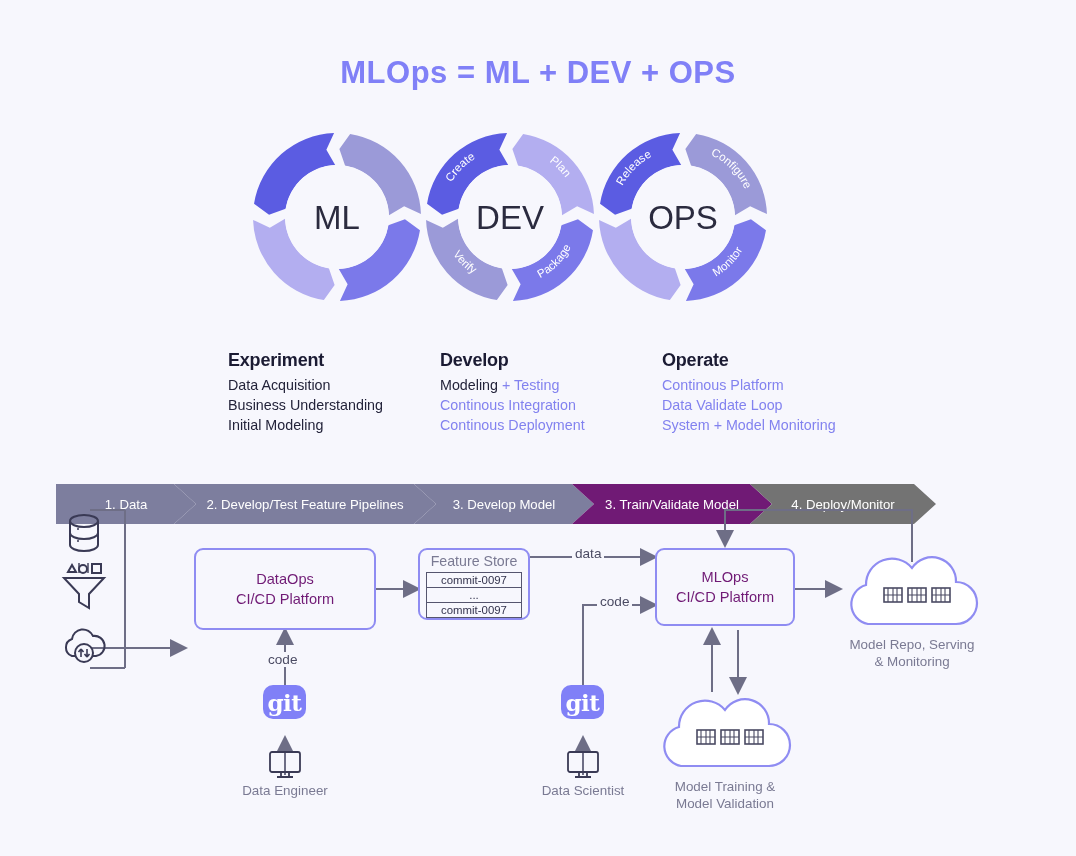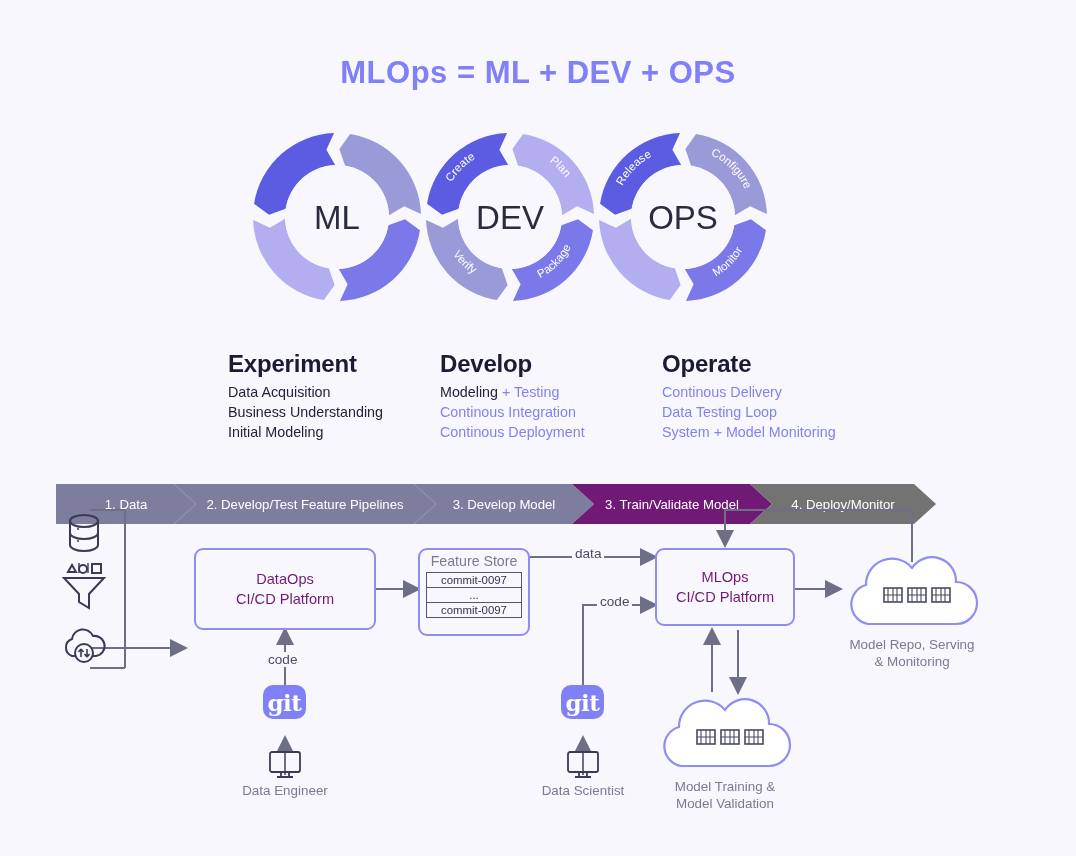--- a/index.html
+++ b/index.html
@@ -19,21 +19,21 @@
     font-size:31px; font-weight:bold; letter-spacing:.5px;
     color:#8080f7;
   }
 
   
   #rings { position:absolute; left:228px; top:108px; width:565px; height:218px; }
 
   
   .col { position:absolute; top:350px; }
   .col h3 {
-    margin:0 0 4px 0; font-size:24px; font-weight:bold; color:#1b1b33;
+    margin:0 0 4px 0; font-size:18px; font-weight:bold; color:#1b1b33;
     letter-spacing:-.2px;
   }
   .col .line { font-size:14.3px; line-height:20.2px; color:#23233a; white-space:nowrap; }
   .col .line.pur { color:#8282ef; }
   .col .line .pur { color:#8282ef; }
   #col-ml  { left:228px; }
   #col-dev { left:440px; }
   #col-ops { left:662px; }
 
   
@@ -184,22 +184,22 @@
 
   <div class="col" id="col-dev">
     <h3>Develop</h3>
     <div class="line"><span>Modeling</span><span class="pur"> + Testing</span></div>
     <div class="line pur">Continous Integration</div>
     <div class="line pur">Continous Deployment</div>
   </div>
 
   <div class="col" id="col-ops">
     <h3>Operate</h3>
-    <div class="line pur">Continous Delivery</div>
-    <div class="line pur">Data Testing Loop</div>
+    <div class="line pur">Continous Platform</div>
+    <div class="line pur">Data Validate Loop</div>
     <div class="line pur">System + Model Monitoring</div>
   </div>
 
   <div id="chevrons">
       <div class="chev" style="left: 0px; width: 140px; background: rgb(125, 126, 158); clip-path: polygon(0px 0px, calc(100% - 22px) 0px, 100% 50%, calc(100% - 22px) 100%, 0px 100%);">
         <span>1. Data</span>
       </div>
       <div class="chev" style="left: 118px; width: 262px; background: rgb(125, 126, 158); clip-path: polygon(0px 0px, calc(100% - 22px) 0px, 100% 50%, calc(100% - 22px) 100%, 0px 100%, 22px 50%);">
         <span>2. Develop/Test Feature Pipelines</span>
       </div>
@@ -290,21 +290,21 @@
         </svg>
     </div>
 
     
     <div class="box" style="left:194px;top:48px;width:182px;height:82px;">
       <span>DataOps</span>
       <span>CI/CD Platform</span>
     </div>
 
     
-    <div class="fsbox" style="left:418px;top:48px;width:112px;height:88px;">
+    <div class="fsbox" style="left:418px;top:48px;width:112px;height:72px;">
       <div class="fs-title">Feature Store</div>
       <div class="fs-list">
         <div class="fs-row">commit-0097</div>
         <div class="fs-row">...</div>
         <div class="fs-row">commit-0097</div>
       </div>
     </div>
 
     
     <div class="box" style="left:655px;top:48px;width:140px;height:78px;">

